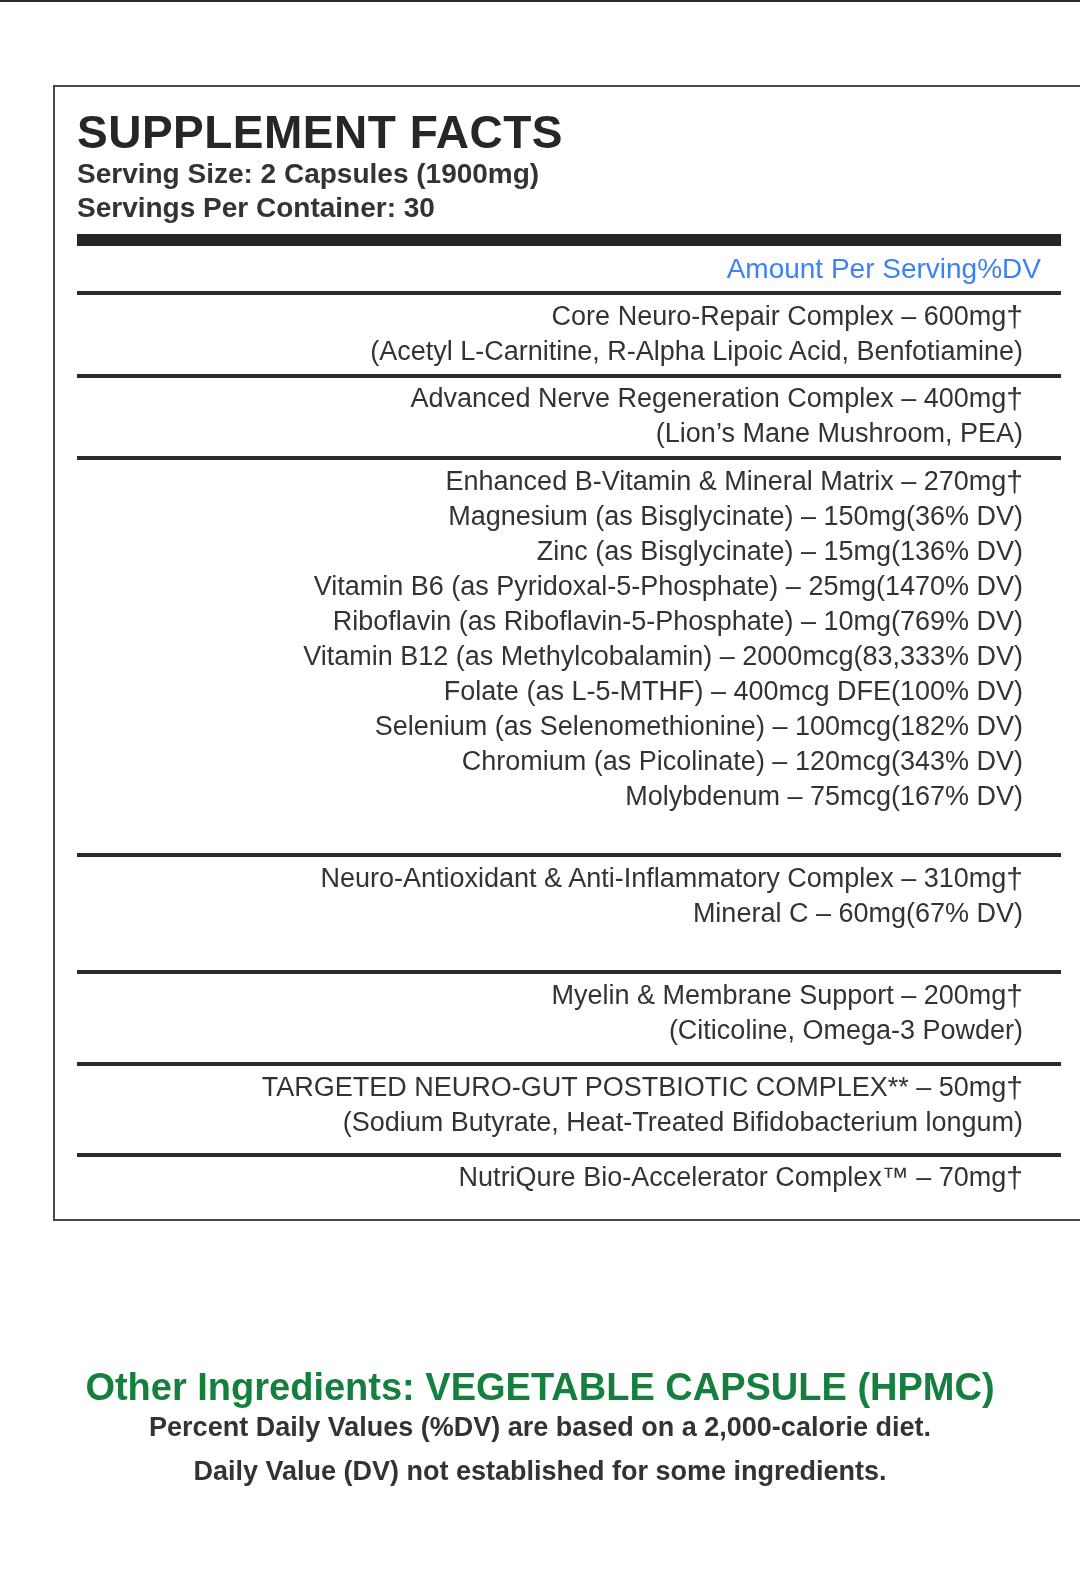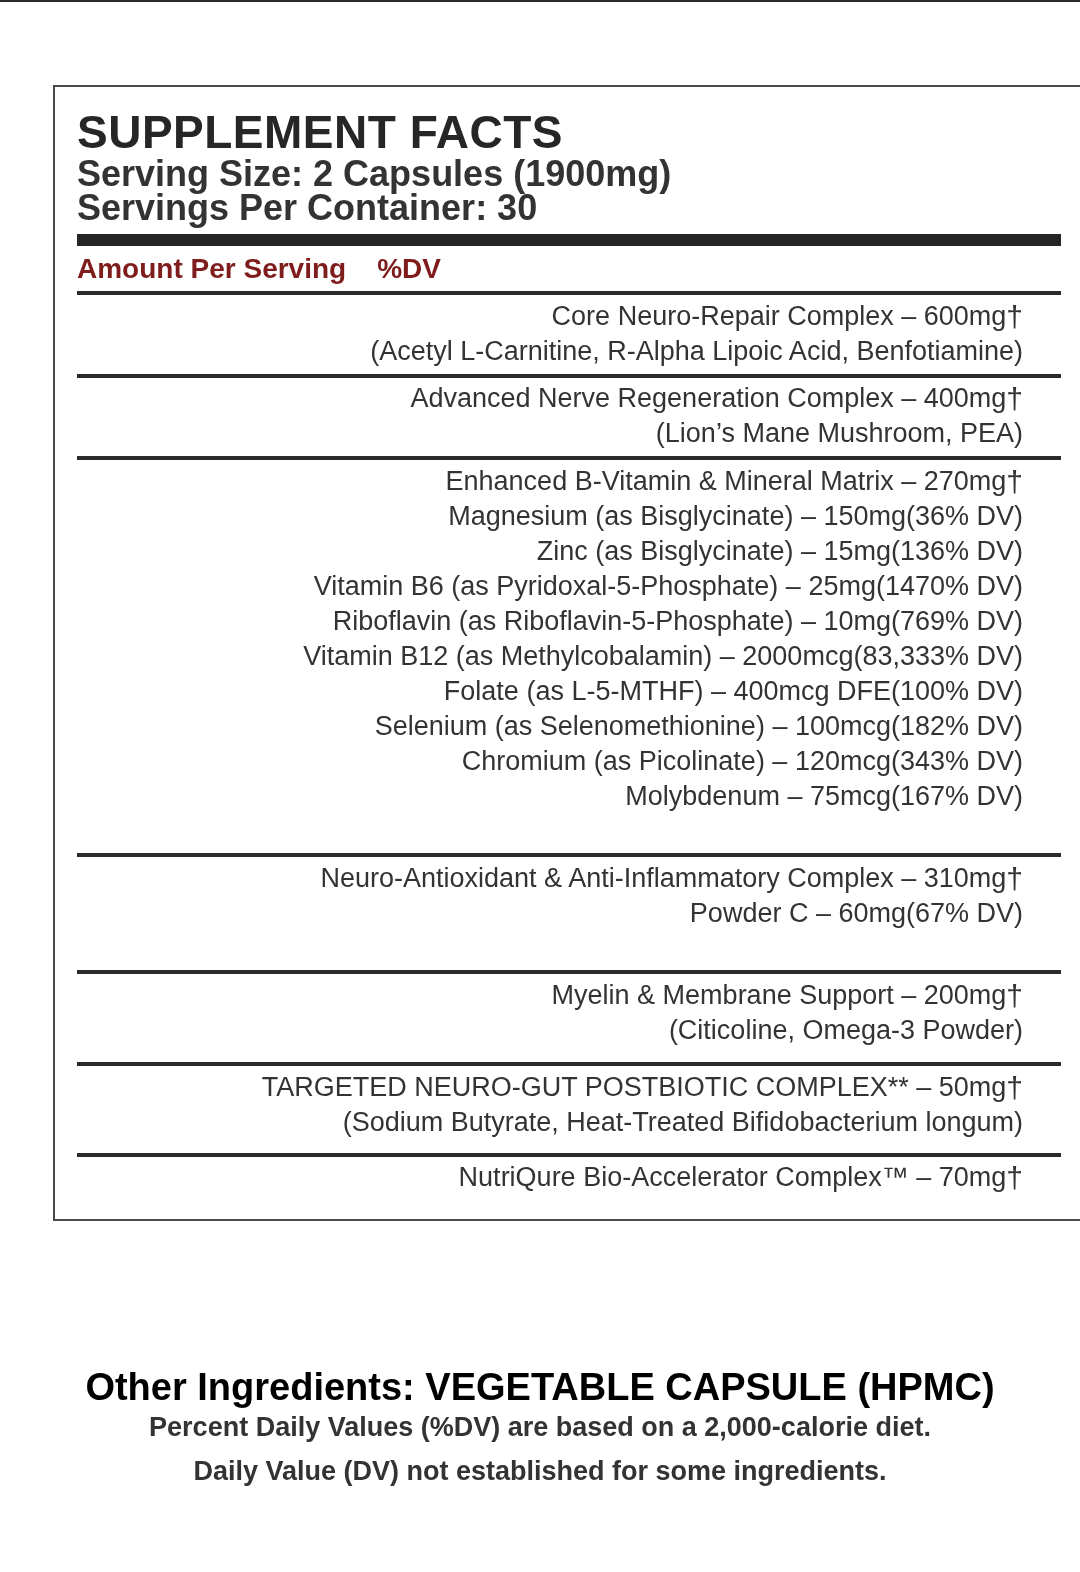--- a/index.html
+++ b/index.html
@@ -7,30 +7,30 @@
       width: 1080px; height: 1572px; background: #ffffff; position: relative;
       font-family: "Liberation Sans", sans-serif; color: #2b2b2b; overflow: hidden;
     }
     .topline { position: absolute; left: 0; top: 0; width: 1080px; height: 2px; background: #2b2b2b; }
     .panel {
       position: absolute; left: 53px; top: 85px; width: 1032px; height: 1136px;
       border: 2px solid #4a4a4a; box-sizing: border-box;
     }
     .inner { position: absolute; left: 22px; right: 22px; top: 0; }
     .title { position: absolute; left: 0; top: 18px; font-size: 46px; font-weight: 900; letter-spacing: 0.5px; color: #262626; margin: 0; }
-    .serving { position: absolute; left: 0; top: 70px; font-size: 36px; line-height: 34px; font-weight: 700; color: #333; }
+    .serving { position: absolute; left: 0; top: 70px; font-size: 28px; line-height: 34px; font-weight: 700; color: #333; }
     .thickbar { position: absolute; left: 0; right: 0; top: 147px; height: 12px; background: #262626; }
-    .aps-row { position: absolute; left: 0; right: 0; top: 162px; height: 40px; display: flex; justify-content: flex-start; align-items: center; font-size: 28px; font-weight: 700; color: #7f1d1d; }
-    .aps-row .dv { padding-right: 20px; margin-left: 31px; }
+    .aps-row { position: absolute; left: 0; right: 0; top: 162px; height: 40px; display: flex; justify-content: flex-end; align-items: center; font-size: 28px; font-weight: 400; color: #3b82f6; }
+    .aps-row .dv { padding-right: 20px; }
     .rule { position: absolute; left: 0; right: 0; height: 4px; background: #2b2b2b; }
     .group { position: absolute; left: 0; right: 0; }
     .line { display: flex; justify-content: flex-end; font-size: 27px; line-height: 35px; color: #333; white-space: nowrap; }
     .line .r { padding-right: 38px; text-align: right; }
     .line .dag { padding-right: 38px; font-size: 30px; }
-    .footer-title { position: absolute; left: 0; right: 0; top: 1366px; text-align: center; font-size: 38px; font-weight: 700; color: #000000; }
+    .footer-title { position: absolute; left: 0; right: 0; top: 1366px; text-align: center; font-size: 38px; font-weight: 700; color: #15803d; }
     .footer-note { position: absolute; left: 0; right: 0; text-align: center; font-size: 27px; font-weight: 700; color: #333; }
   </style>
 </head>
 <body>
 
 <div class="topline"></div>
 
 <div class="panel">
   <div class="inner">
     <h1 class="title">SUPPLEMENT FACTS</h1>
@@ -115,21 +115,21 @@
     <div class="rule" style="top:766px"></div>
     <div class="group" style="top:774px">
       <div class="line">
           <span>Neuro-Antioxidant &amp; Anti-Inflammatory Complex – 310mg</span>
           <span class="dag">†</span>
         </div>
       <div class="line">
           <span class="r"></span>
         </div>
       <div class="line">
-          <span>Powder C – 60mg</span>
+          <span>Mineral C – 60mg</span>
           <span class="r">(67% DV)</span>
         </div>
     </div>
 
     <div class="rule" style="top:883px"></div>
     <div class="group" style="top:891px">
       <div class="line">
           <span>Myelin &amp; Membrane Support – 200mg</span>
           <span class="dag">†</span>
         </div>

